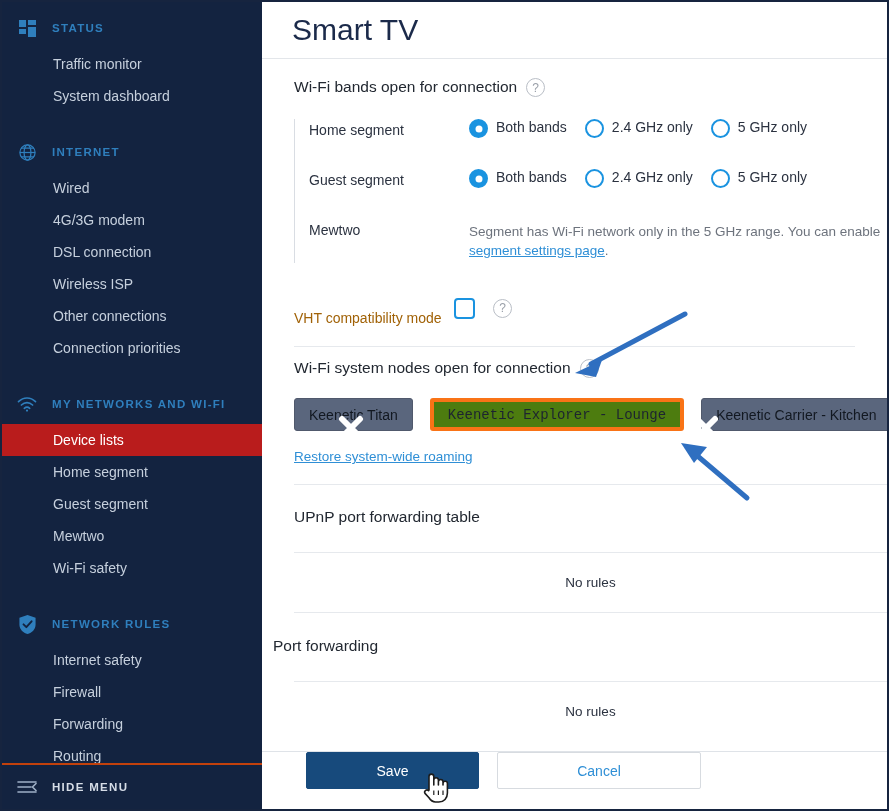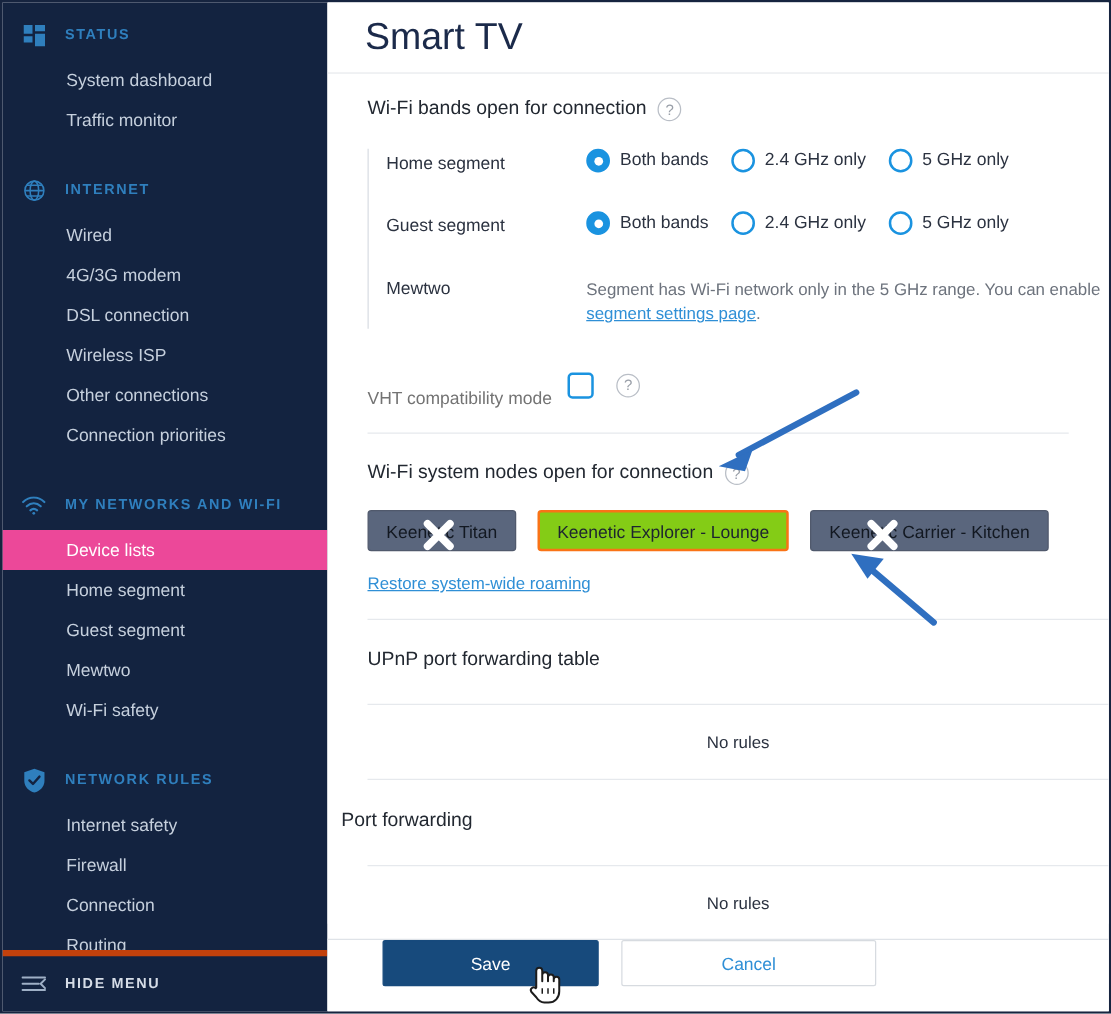--- a/index.html
+++ b/index.html
@@ -47,27 +47,27 @@
   .nav-item{
     height:32px;
     display:flex;align-items:center;
     padding-left:51px;
     font-size:14px;
     color:#c6d0dd;
     cursor:pointer;
     box-sizing:border-box;
   }
   .nav-item.active{
-    background:#ec4899;
+    background:#b91c1c;
     color:#ffffff;
   }
   .sidebar-footer{
     position:absolute;left:0;right:0;bottom:0;
     height:44px;
-    border-top:5px solid #c2410c;
+    border-top:2px solid #c2410c;
     display:flex;align-items:center;
     padding-left:10px;
   }
   .footer-title{
     font-size:11.5px;font-weight:bold;letter-spacing:1.3px;
     color:#d6dde7;text-transform:uppercase;
   }
 
   
   .ico-dash{width:17px;height:17px;position:relative;}
@@ -169,21 +169,21 @@
   }
   .note a{color:#2f8fd6;text-decoration:underline;}
 
   .vht-row{
     display:flex;align-items:center;
     margin:30px 0 0 32px;
     height:30px;
   }
   .vht-label{
     width:160px;flex:0 0 160px;
-    font-size:14px;color:#737373;margin-top:20px;
+    font-size:14px;color:#a16207;margin-top:20px;
   }
   .checkbox{
     width:21px;height:21px;
     border:2px solid #1a93e0;
     border-radius:4px;
     background:#fff;
     box-sizing:border-box;
     margin-right:18px;
     cursor:pointer;
     flex:0 0 21px;
@@ -208,23 +208,24 @@
     box-sizing:border-box;
     cursor:pointer;
     white-space:nowrap;
   }
   .chip.off{
     background:#5a667d;
     border:1px solid #50596c;
     color:#121821;
   }
   .chip.on{
-    background:#84cc16;
-    border:2px solid #f97316;
+    background:#4d7c0f;
+    border:4px solid #f97316;
     color:#1d2430;
+    font-family:Liberation Mono, monospace;
   }
   .link-restore{
     display:inline-block;
     margin:18px 0 0 32px;
     font-size:13.5px;
     color:#2f8fd6;
     cursor:pointer;
   }
 
   .tbl-section-title{
@@ -287,22 +288,22 @@
         <span class="group-icon">
           <span class="ico-dash">
               <i></i>
               <i></i>
               <i></i>
               <i></i>
             </span>
         </span>
         <span class="group-title">STATUS</span>
       </div>
+      <div class="nav-item">Traffic monitor</div>
       <div class="nav-item">System dashboard</div>
-      <div class="nav-item">Traffic monitor</div>
     </div>
 
     <div class="nav-group" style="margin-top:14px;">
       <div class="group-head">
         <span class="group-icon">
           <svg width="19" height="19" viewBox="0 0 20 20" fill="none" stroke="#2f7fbd" stroke-width="1.3">
             <circle cx="10" cy="10" r="8"></circle>
             <ellipse cx="10" cy="10" rx="3.6" ry="8"></ellipse>
             <line x1="2" y1="10" x2="18" y2="10"></line>
             <line x1="3.2" y1="5.4" x2="16.8" y2="5.4"></line>
@@ -343,21 +344,21 @@
         <span class="group-icon">
           <svg width="19" height="21" viewBox="0 0 20 22">
             <path d="M10 1 L18.5 4 V11 C18.5 16.2 14.6 19.8 10 21 C5.4 19.8 1.5 16.2 1.5 11 V4 Z" fill="#2f7fbd"></path>
             <path d="M5.8 10.8 L8.8 13.8 L14.3 7.6" fill="none" stroke="#132340" stroke-width="2" stroke-linecap="round" stroke-linejoin="round"></path>
           </svg>
         </span>
         <span class="group-title">NETWORK RULES</span>
       </div>
       <div class="nav-item">Internet safety</div>
       <div class="nav-item">Firewall</div>
-      <div class="nav-item">Connection</div>
+      <div class="nav-item">Forwarding</div>
       <div class="nav-item">Routing</div>
     </div>
 
     <div class="sidebar-footer">
       <span class="group-icon">
         <svg width="20" height="14" viewBox="0 0 20 14" stroke="#9fb0c6" stroke-width="1.6" fill="none" stroke-linecap="round">
           <line x1="1" y1="2" x2="19" y2="2"></line>
           <line x1="1" y1="7" x2="14" y2="7"></line>
           <line x1="1" y1="12" x2="19" y2="12"></line>
           <polyline points="19,3.5 15.5,7 19,10.5"></polyline>
@@ -429,21 +430,21 @@
       
       <div class="vht-row">
         <div class="vht-label">VHT compatibility mode</div>
         <span class="checkbox"></span>
         <span class="help">?</span>
       </div>
 
       <div class="divider"></div>
 
       
-      <div class="section-title" style="margin-top:22px;">
+      <div class="section-title" style="margin-top:12px;">
         <span>Wi-Fi system nodes open for connection</span>
         <span class="help">?</span>
       </div>
 
       <div class="chips">
         <span class="chip off">Keenetic Titan</span>
         <span class="chip on">Keenetic Explorer - Lounge</span>
         <span class="chip off">Keenetic Carrier - Kitchen</span>
       </div>
 

